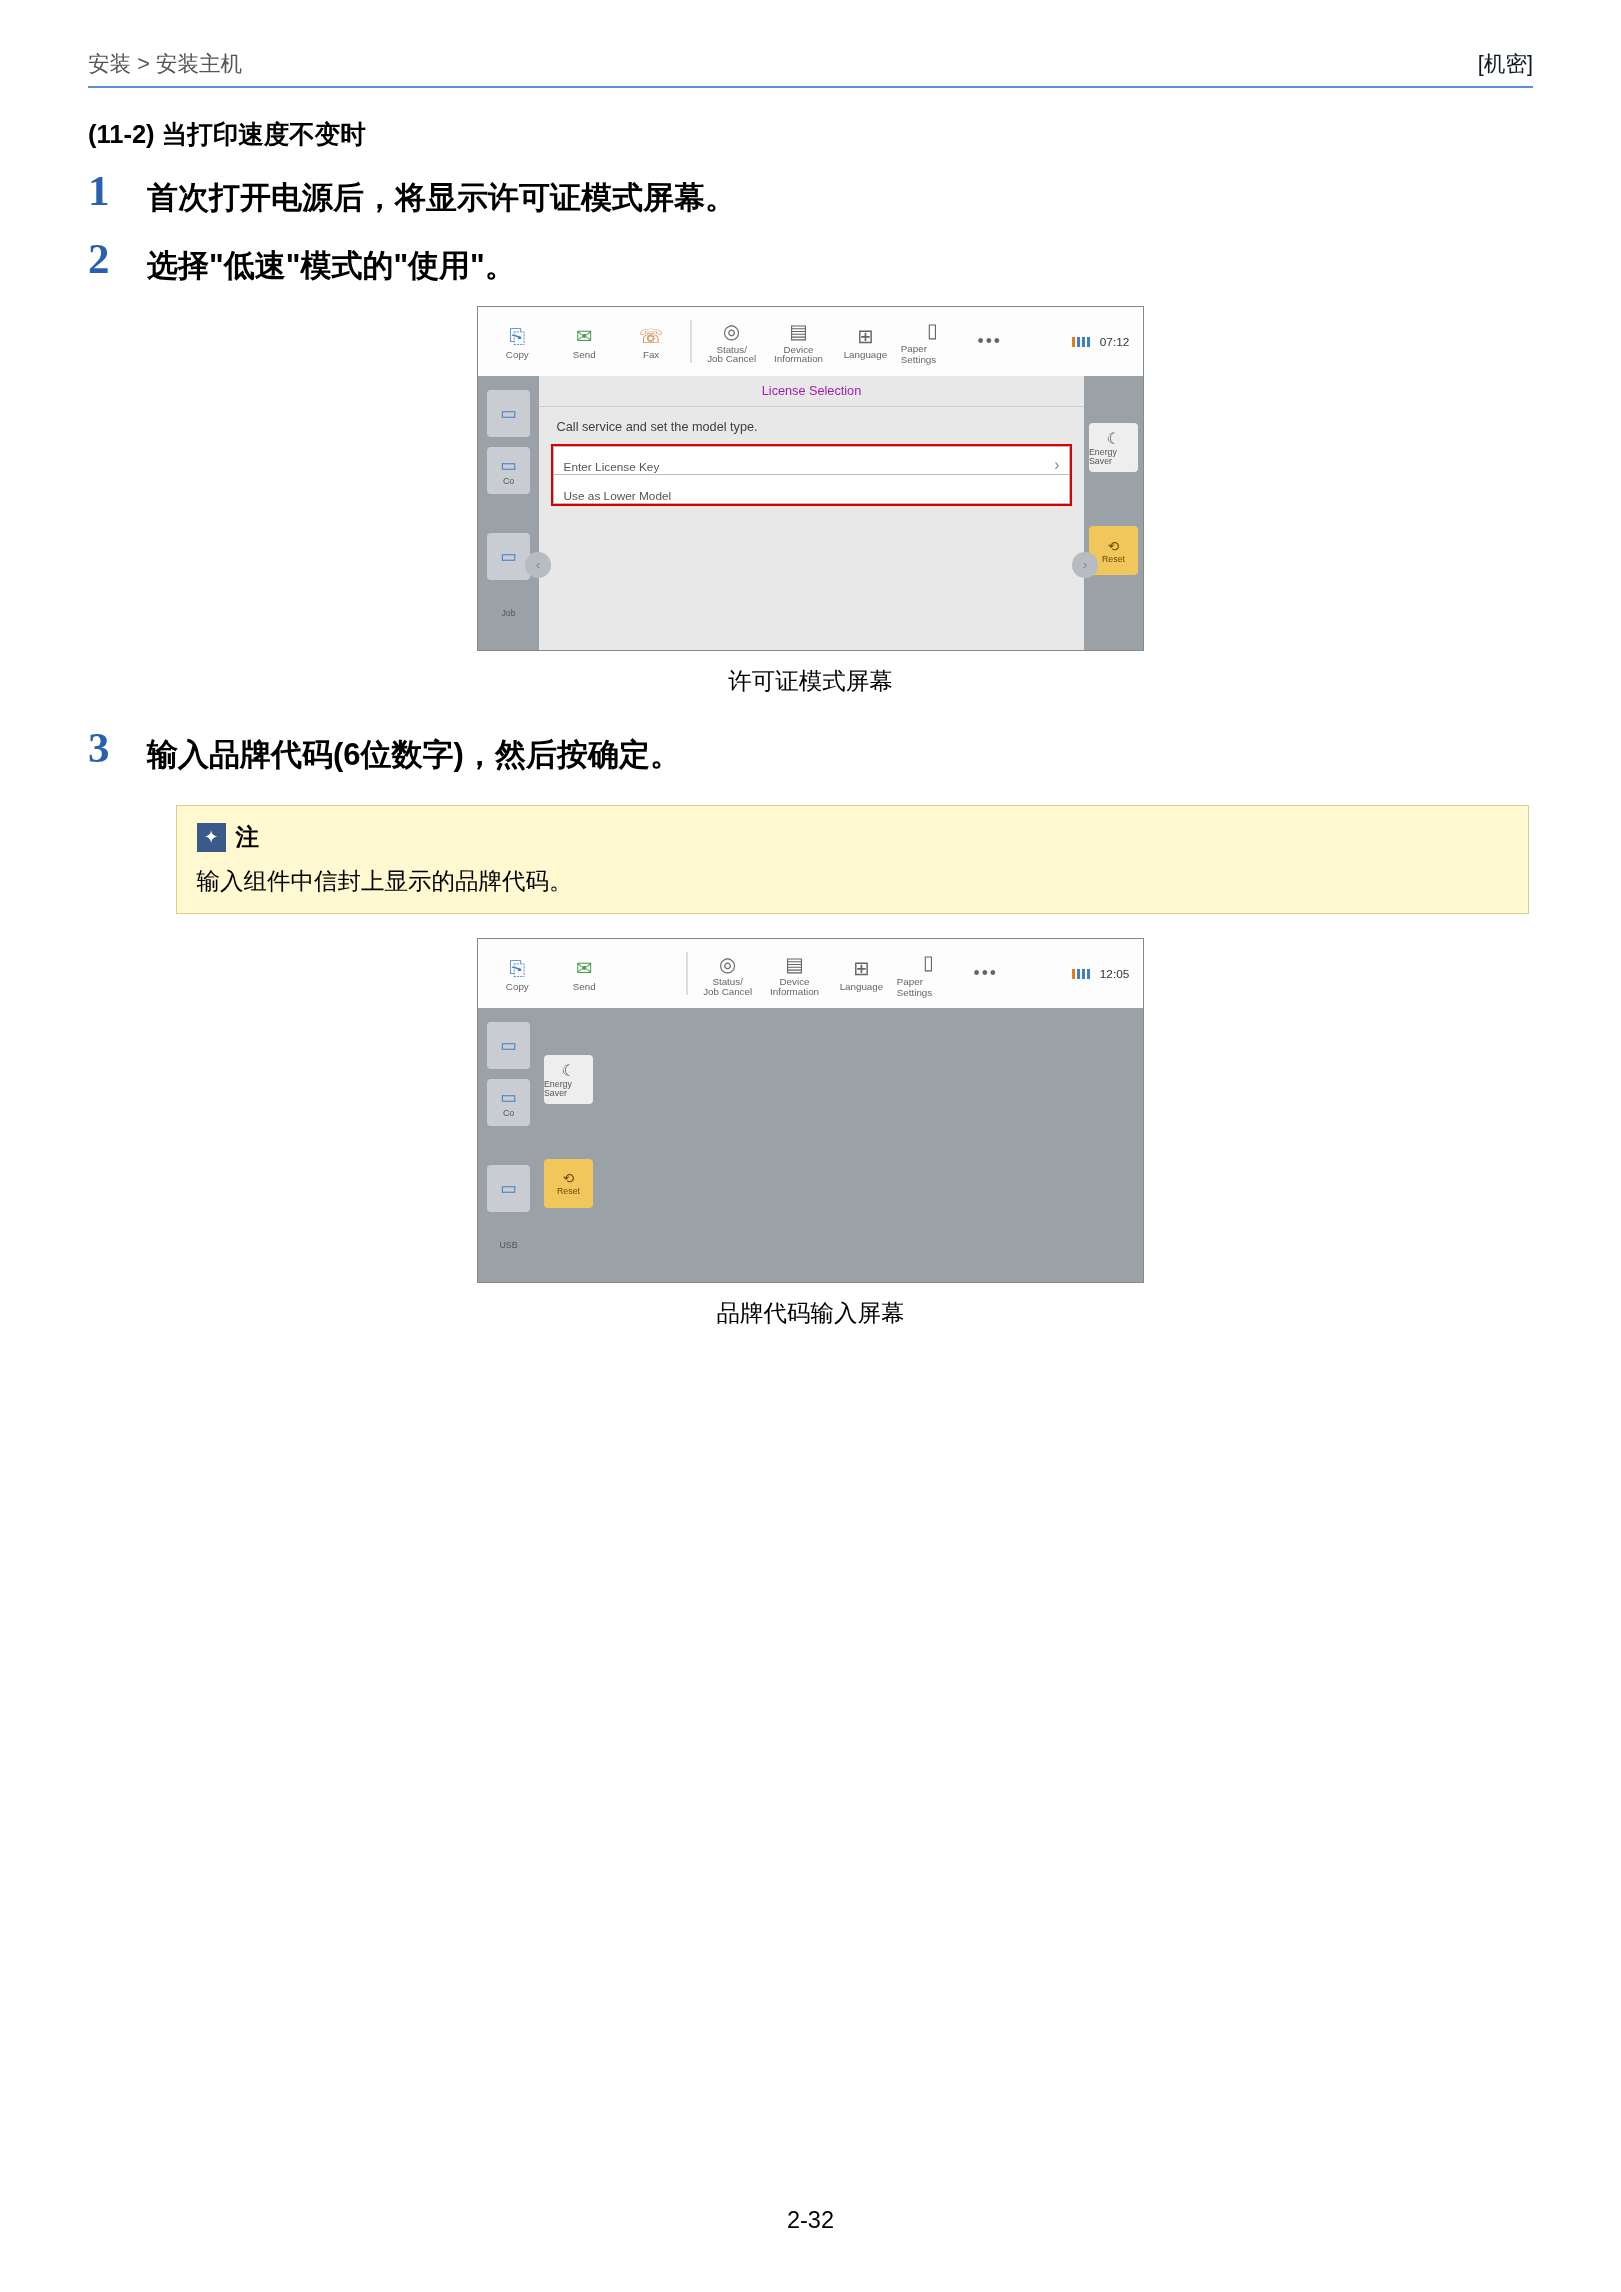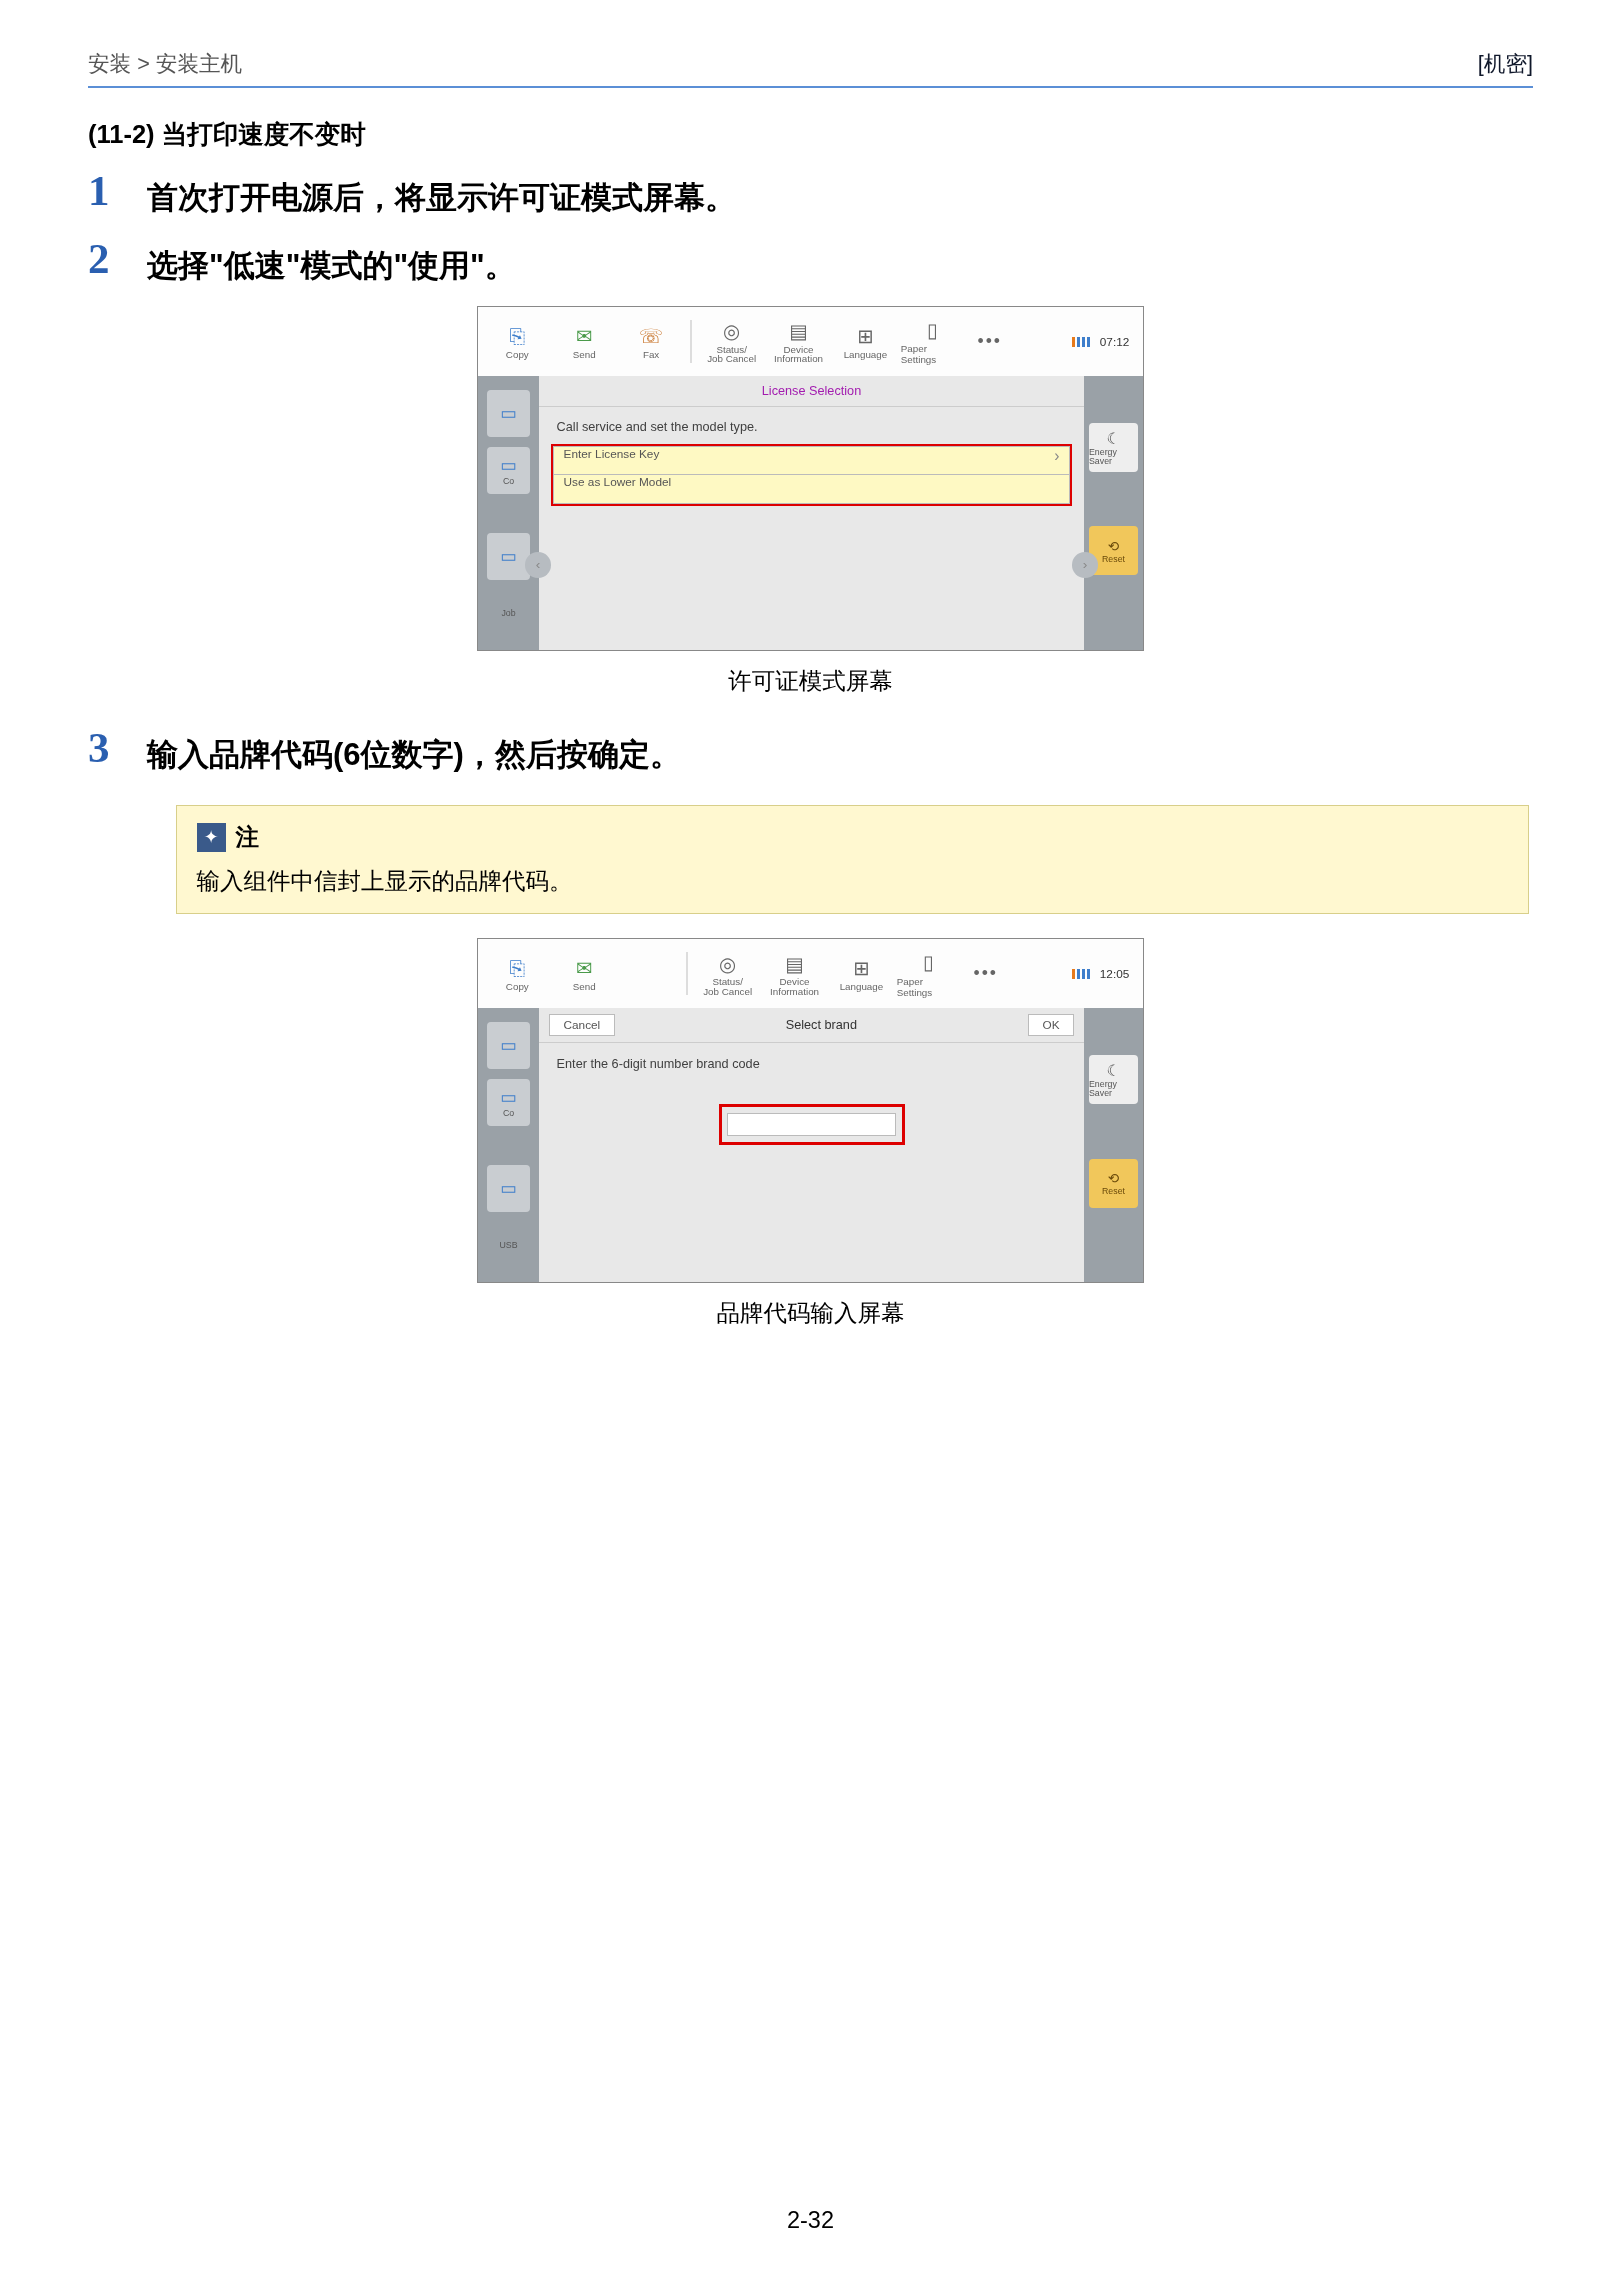--- a/index.html
+++ b/index.html
@@ -246,24 +246,24 @@
       padding: 13.7px 17.6px 5.9px 17.6px;
       color: #404040;
     }
     .ss-row-outlined {
       margin: 3.9px 11.8px;
       border: 2px solid #d00;
     }
     .ss-row {
       margin: 3.9px 13.7px;
       height: 29px;
-      background: #fef9c3;
+      background: #ffffff;
       border: 1px solid #bbb;
       display: flex;
-      align-items: flex-start;
+      align-items: flex-end;
       padding: 0 9.8px;
       font-size: 11.8px;
       color: #555;
       justify-content: space-between;
     }
     .chev { color:#888; font-size:15.7px; }
     .ss-pager {
       position:absolute;
       width:25.5px;
       height:25.5px;
@@ -494,31 +494,20 @@
               <span>Co</span>
             </div>
           <div style="height:19.6px"></div>
           <div class="ss-left-item">
               <span class="g">▭</span>
             </div>
           <div class="ss-left-item" style="background:transparent">
               <span>USB</span>
             </div>
         </div>
-        <div class="ss-main">
-          <div class="ss-dialog-bar">
-            <span class="ss-btn-sm">Cancel</span>
-            <span class="mid">Select brand</span>
-            <span class="ss-btn-sm">OK</span>
-          </div>
-          <div class="ss-dialog-text">Enter the 6-digit number brand code</div>
-          <div class="ss-input-red">
-            <div class="inner"></div>
-          </div>
-        </div>
         <div class="ss-right">
           <div style="height:29px"></div>
           <div class="ss-right-btn">
               <span style="font-size:15.7px">☾</span>
               <span style="line-height:1">Energy Saver</span>
             </div>
           <div style="height:39px"></div>
           <div class="ss-right-btn reset">
               <span style="font-size:13.7px">⟲</span>
               <span>Reset</span>

